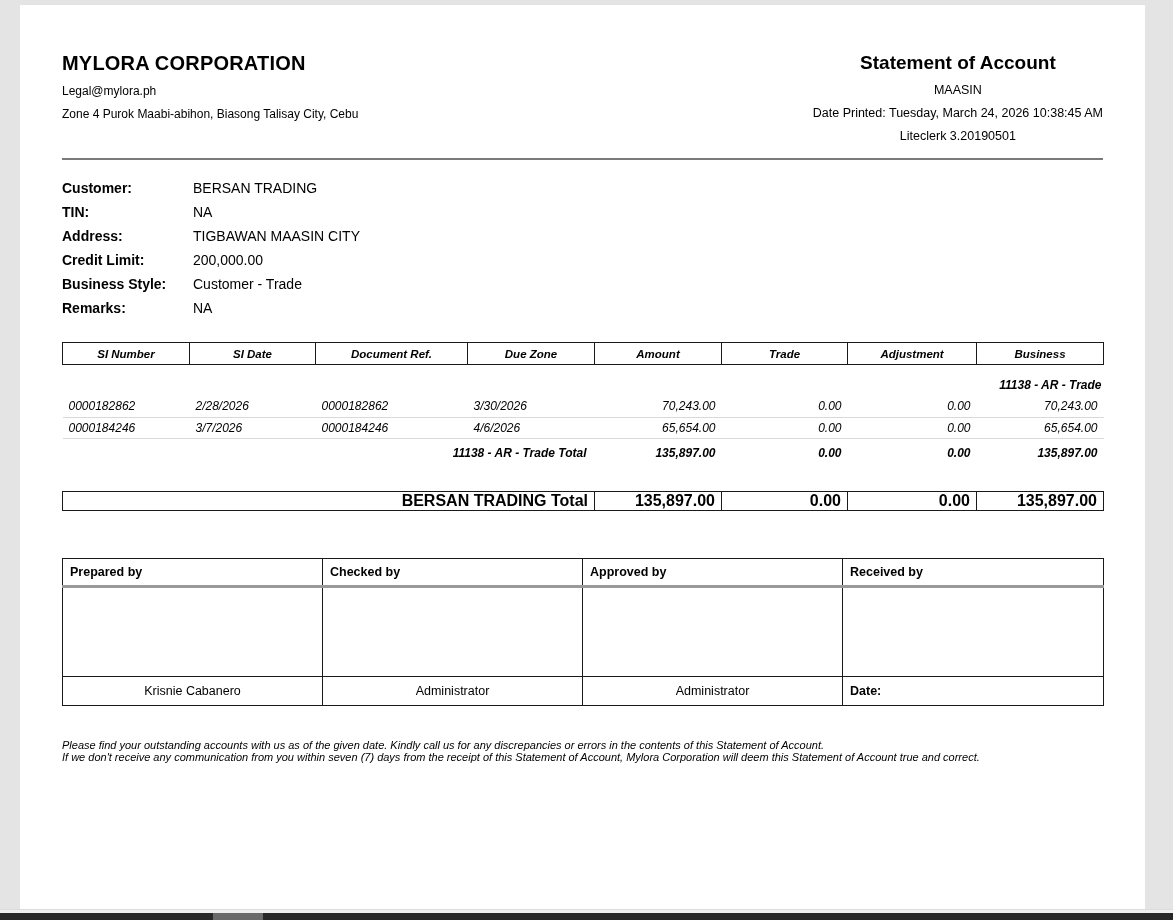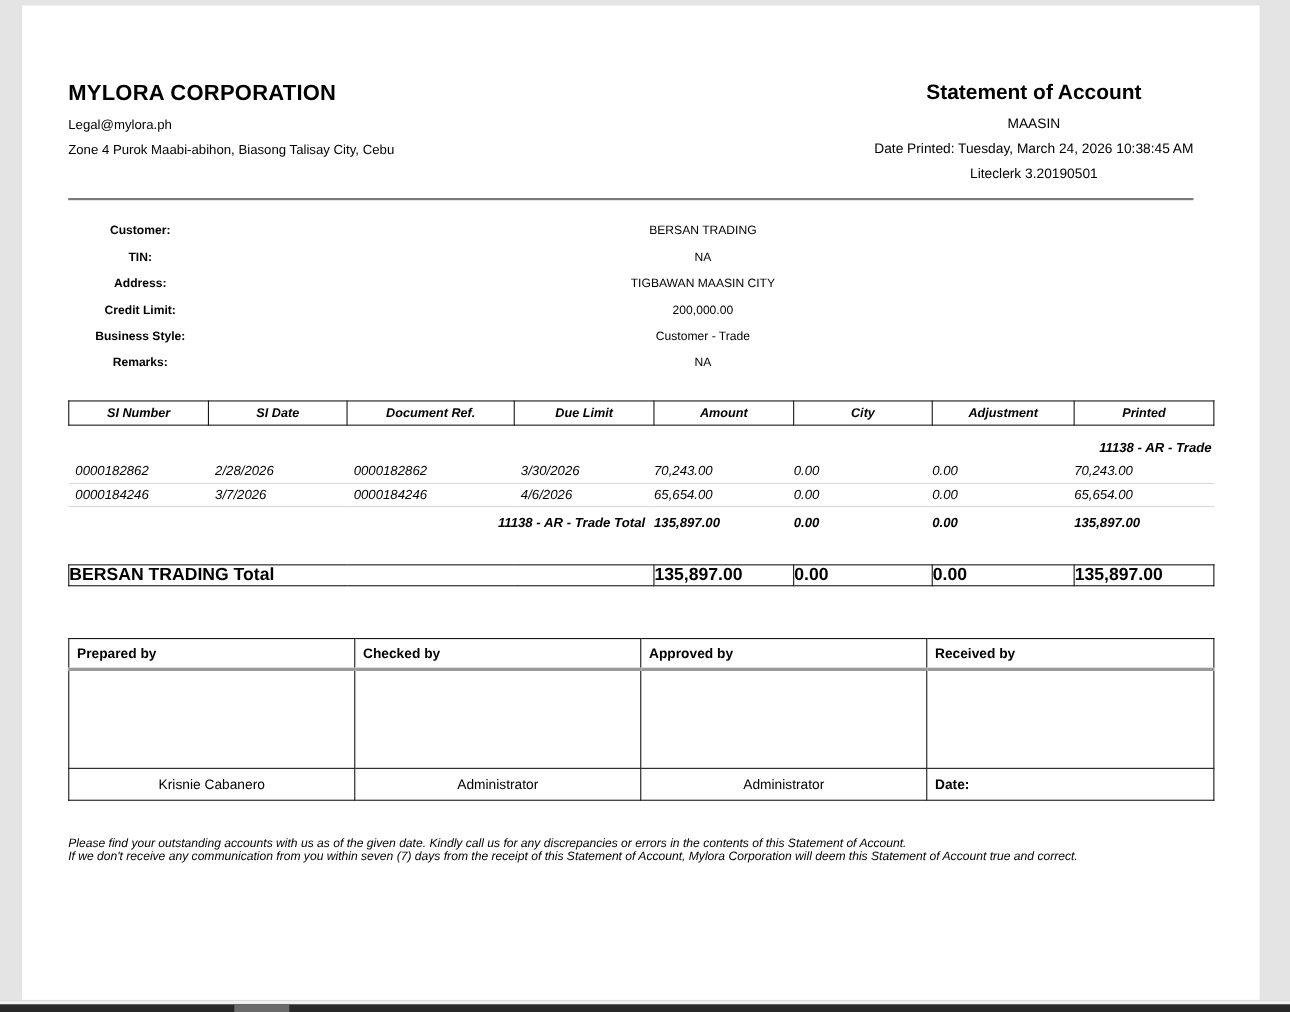--- a/index.html
+++ b/index.html
@@ -10,50 +10,50 @@
     color: #000;
     position: relative;
     overflow: hidden;
   }
   .page {
     position: absolute;
     left: 20px; top: 5px;
     width: 1125px; height: 906px;
     background: #fff;
   }
-  .content { padding: 47px 60px 0 42px; margin-top: 22px; }
+  .content { padding: 47px 42px 0 42px; }
 
   
   .doc-header { display: flex; justify-content: space-between; }
   .company-name { font-size: 20px; font-weight: bold; letter-spacing: 0.2px; }
   .company-line { font-size: 12px; margin-top: 9px; }
   .report-block { text-align: center; }
   .report-title { font-size: 19px; font-weight: bold; }
   .report-line { font-size: 12.5px; margin-top: 9px; }
   .header-rule { border: none; border-top: 2px solid #7a7a7a; margin-top: 15px; }
 
   
   .customer-info { margin-top: 16px; }
-  .cust-row { display: flex; line-height: 24px; font-size: 11px; text-align: center; }
+  .cust-row { display: flex; line-height: 24px; font-size: 14px; }
   .cust-label { width: 131px; font-weight: bold; }
   .cust-value { flex: 1; }
 
   
   table { border-collapse: collapse; table-layout: fixed; width: 1041px; }
   .soa-table { margin-top: 22px; font-style: italic; }
   .soa-table th {
     border: 1px solid #1a1a1a;
     font-size: 11.5px; font-weight: bold;
     height: 22px; text-align: center;
   }
   .group-name-cell { font-size: 12.5px; font-weight: bold; padding: 13px 2px 4px 2px; text-align: right; }
   .soa-table td { font-size: 12px; }
   .data-row td { height: 21px; border-bottom: 1px solid #d9d9d9; }
   .cell-left  { text-align: left;  padding-left: 6px; }
-  .cell-right { padding-right: 6px; }
+  .cell-right { text-align: right; padding-right: 6px; }
   .group-total-row td {
     border-top: 1px solid #1a1a1a;
     font-weight: bold; height: 26px; padding-top: 3px;
   }
   .group-total-label { text-align: right; padding-right: 8px; font-size: 12px; }
 
   
   .grand-total-table { margin-top: 27px; }
   .grand-total-table td {
     border: 1px solid #1a1a1a;
@@ -145,25 +145,25 @@
         <col style="width:127px">
           <col style="width:126px">
           <col style="width:129px">
           <col style="width:127px">
       </colgroup>
       <thead>
         <tr>
           <th>SI Number</th>
           <th>SI Date</th>
           <th>Document Ref.</th>
-          <th>Due Limit</th>
+          <th>Due Zone</th>
           <th>Amount</th>
-          <th>City</th>
+          <th>Trade</th>
           <th>Adjustment</th>
-          <th>Printed</th>
+          <th>Business</th>
         </tr>
       </thead>
       <tbody>
         <tr>
           <td class="group-name-cell" colspan="8">11138 - AR - Trade</td>
         </tr>
         <tr class="data-row">
           <td class="cell-left">0000182862</td>
           <td class="cell-left">2/28/2026</td>
           <td class="cell-left">0000182862</td>

